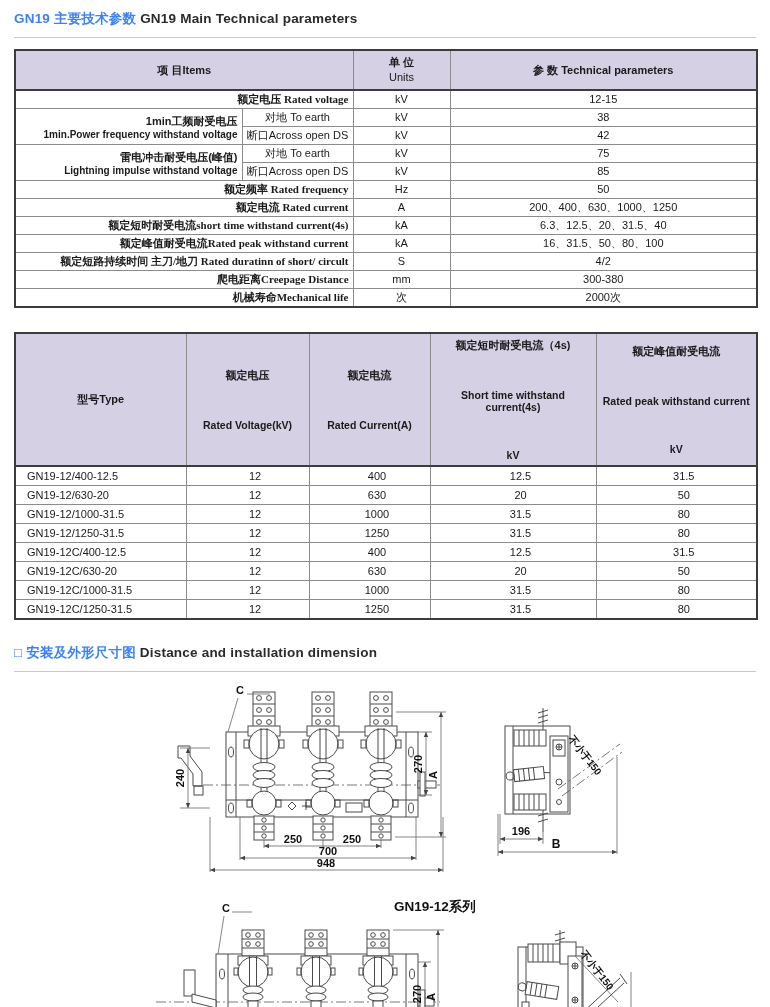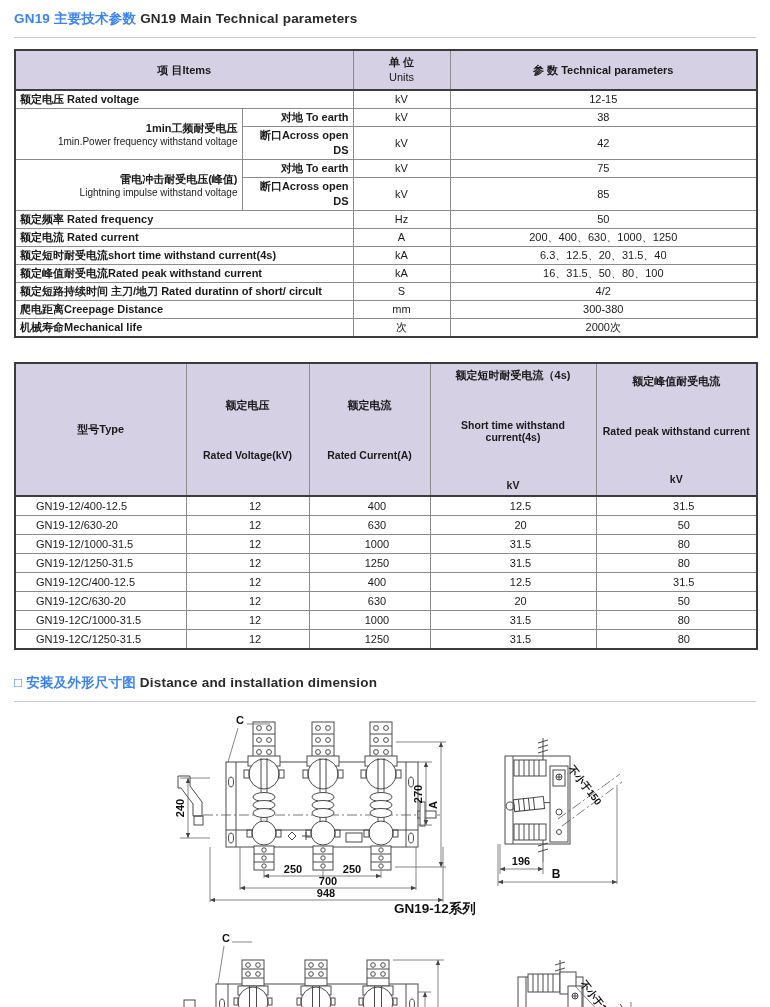--- a/index.html
+++ b/index.html
@@ -4,28 +4,28 @@
 <style>
   html,body{margin:0;padding:0;background:#fff;}
   body{width:770px;height:1007px;position:relative;font-family:"Liberation Sans","DejaVu Sans",sans-serif;color:#1a1a1a;overflow:hidden;}
   .section-title{margin:10px 14px 0;font-size:13.5px;font-weight:bold;letter-spacing:.2px;}
   .zh{color:#3b82f6;}
   .en{color:#2a2a2a;}
   .rule{border:none;border-top:1px solid #c9c5da;margin:9px 14px 0;}
   table.tech{border-collapse:collapse;margin:11px 14px 0;width:742px;table-layout:fixed;border:2px solid #3c3c3c;}
   .tech th,.tech td{border:1px solid #8b8b8b;font-size:11px;line-height:15px;padding:1px 4px;overflow:hidden;}
   .tech thead th{background:#d6d0e4;font-weight:bold;text-align:center;border-bottom:2px solid #3c3c3c;padding:4px 2px;}
-  .item{text-align:left;font-weight:bold;padding-left:8px;}
-  .cond{text-align:right;font-weight:bold;padding-left:6px;}
+  .item{text-align:right;font-weight:bold;padding-left:8px;font-family:Liberation Serif, serif;}
+  .cond{text-align:center;font-weight:normal;padding-left:6px;}
   .unit,.val{text-align:center;font-weight:normal;}
   .glabel{text-align:right;font-weight:bold;padding-left:8px;vertical-align:middle;}
-  .glabel .sub-en{font-size:10px;font-weight:normal;line-height:11px;}
+  .glabel .sub-en{font-size:10px;font-weight:bold;line-height:11px;}
   .t2 td{height:16px;}
   .t2 td.val{font-weight:normal;padding-left:19px;}
-  .t2 td.type{text-align:left;font-weight:normal;padding-left:20px;}
+  .t2 td.type{text-align:left;font-weight:normal;padding-left:11px;}
   .t2 thead .l2{font-weight:bold;font-size:10.5px;line-height:12px;margin-top:36px;}
   .figures{position:relative;height:447px;margin-top:2px;}
   .figures svg{position:absolute;}
   .fig-label{position:absolute;font-size:13.5px;font-weight:bold;color:#111;}
   svg text{font-family:"Liberation Sans","DejaVu Sans",sans-serif;}
   .ln{stroke:#4a4a4a;stroke-width:1;fill:none;}
   .lnw{stroke:#4a4a4a;stroke-width:1;fill:#fff;}
   .dim{stroke:#666;stroke-width:0.8;fill:none;}
   .cdash{stroke:#555;stroke-width:0.8;fill:none;stroke-dasharray:10 3 2 3;}
   .dot{stroke:#777;stroke-width:0.7;fill:none;stroke-dasharray:2 3;}
@@ -384,21 +384,21 @@
     <line class="dim" x1="30" y1="130" x2="30" y2="160"></line>
     <line class="dim" x1="73" y1="148" x2="73" y2="160"></line>
     <line class="dim" x1="30" y1="155" x2="73" y2="155" marker-start="url(#ar2)" marker-end="url(#ar2)"></line>
     <text class="dlab" x="51" y="151" text-anchor="middle">196</text>
 
     <line class="dim" x1="28" y1="130" x2="28" y2="172"></line>
     <line class="dim" x1="28" y1="168" x2="147" y2="168" marker-start="url(#ar2)" marker-end="url(#ar2)"></line>
     <text class="dlab" x="86" y="164" text-anchor="middle" style="font-size:12px">B</text>
   </svg>
 
-  <div class="fig-label" style="left:394px;top:196px">GN19-12系列</div>
+  <div class="fig-label" style="left:394px;top:224px">GN19-12系列</div>
 
   <svg style="left:148px;top:228px" width="330" height="215" viewBox="0 0 330 215">
     <defs>
       <marker id="ar3" viewBox="0 0 10 10" refX="9" refY="5" markerWidth="7" markerHeight="7" orient="auto-start-reverse">
           <path d="M0,1 L9,5 L0,9 z" fill="#444"></path>
         </marker>
       <g id="poleB">
         <rect class="lnw" x="-11" y="28" width="22" height="26"></rect>
         <line class="ln" x1="-11" y1="37" x2="11" y2="37"></line>
         <line class="ln" x1="-11" y1="46" x2="11" y2="46"></line>

